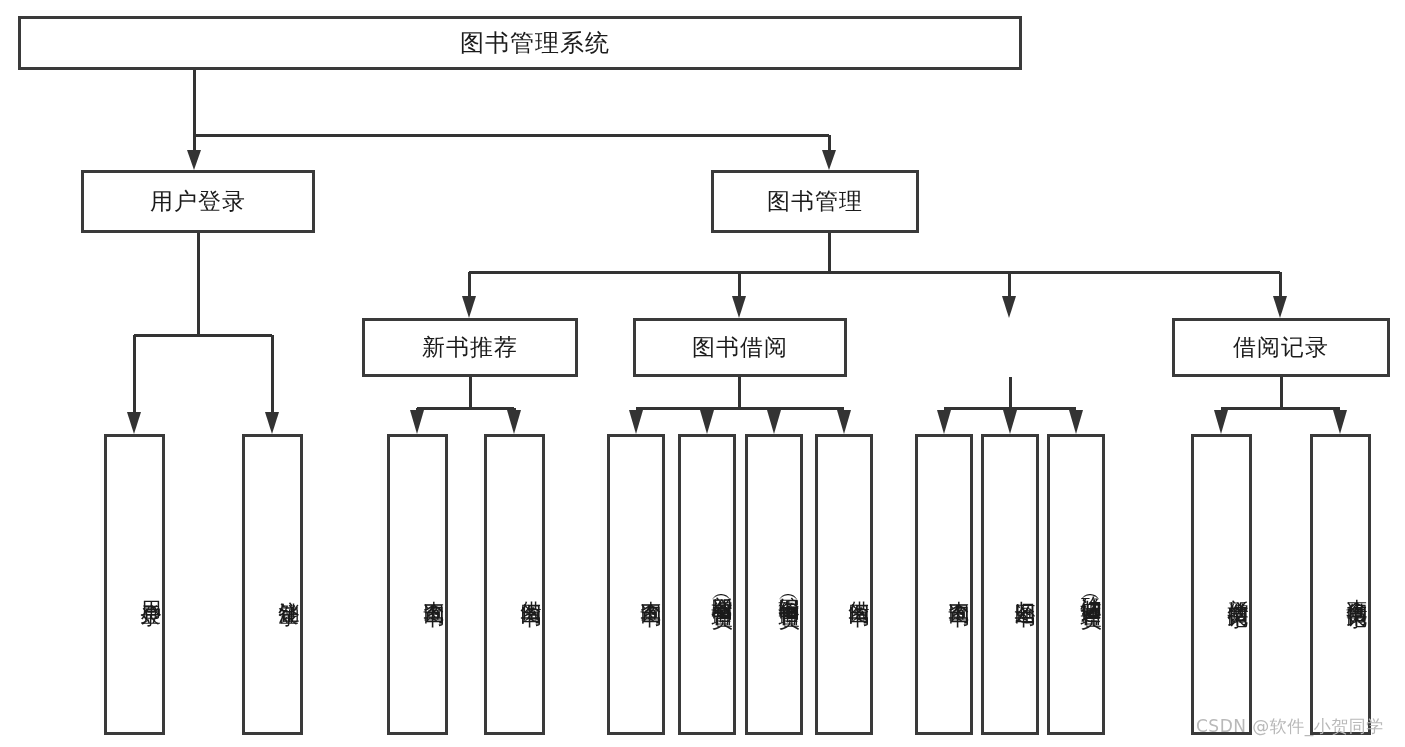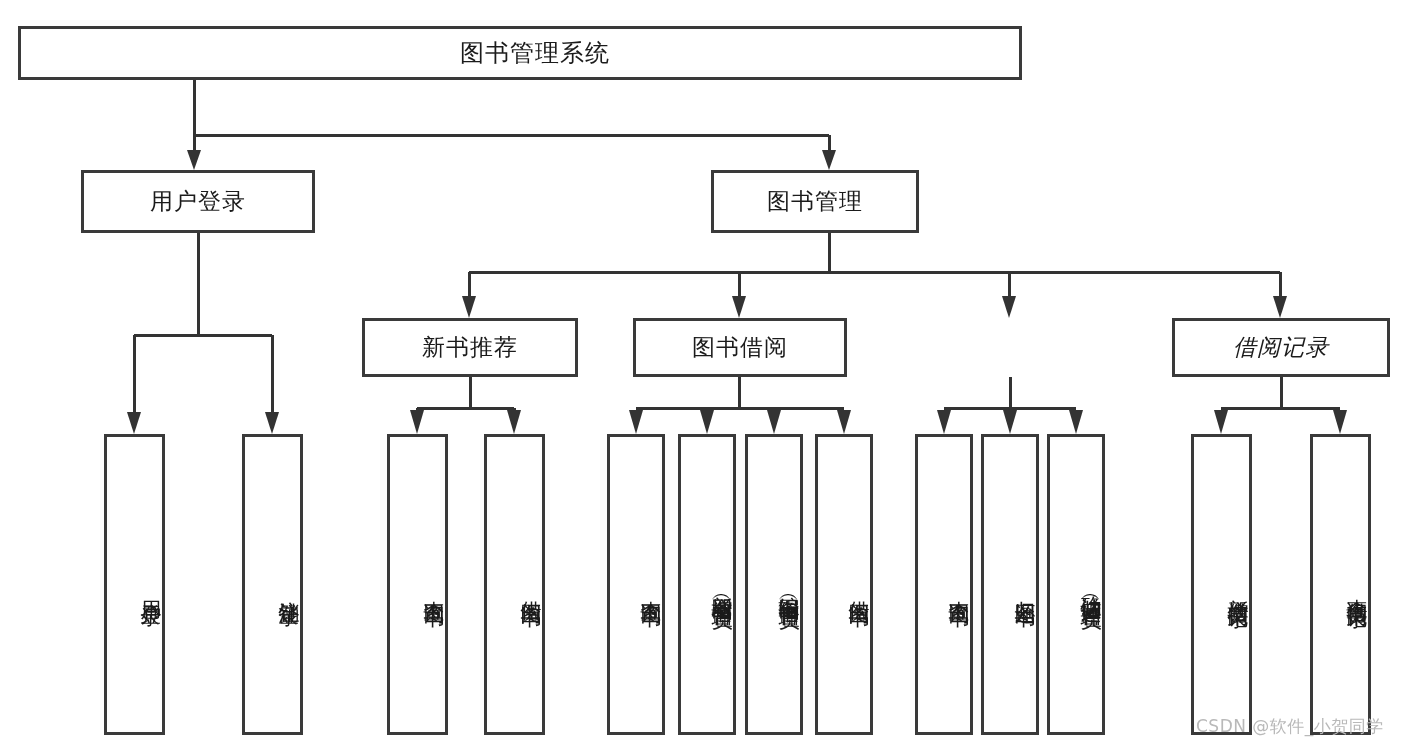--- a/index.html
+++ b/index.html
@@ -131,42 +131,42 @@
     <polygon class="arrowhead" points="937,410 951,410 944,434"></polygon>
     <polygon class="arrowhead" points="1003,410 1017,410 1010,434"></polygon>
     <polygon class="arrowhead" points="1069,410 1083,410 1076,434"></polygon>
 
     <path class="wire" d="M 1281 377 L 1281 408"></path>
     <path class="wire" d="M 1221 408 L 1340 408"></path>
     <polygon class="arrowhead" points="1214,410 1228,410 1221,434"></polygon>
     <polygon class="arrowhead" points="1333,410 1347,410 1340,434"></polygon>
   </svg>
 
-  <div class="node horiz root" style="left:18px; top:26px; width:1004px; height:54px;padding-left:30px;">
+  <div class="node horiz root" style="left:18px; top:16px; width:1004px; height:54px;padding-left:30px;">
     <span>图书管理系统</span>
   </div>
 
   <div class="node horiz" style="left:81px; top:170px; width:234px; height:63px;">
     <span>用户登录</span>
   </div>
 
   <div class="node horiz" style="left:711px; top:170px; width:208px; height:63px;">
     <span>图书管理</span>
   </div>
 
   <div class="node horiz" style="left:633px; top:318px; width:214px; height:59px;">
     <span>图书借阅</span>
   </div>
 
   <div class="node horiz" style="left:362px; top:318px; width:216px; height:59px;">
     <span>新书推荐</span>
   </div>
 
 
-  <div class="node horiz" style="left:1172px; top:318px; width:218px; height:59px;font-style:italic;">
+  <div class="node horiz" style="left:1172px; top:318px; width:218px; height:59px;">
     <span>借阅记录</span>
   </div>
 
   <div class="node leaf" style="left:104px; top:434px; width:61px; height:301px;">
     <span class="leaf-label">用户登录</span>
   </div>
   <div class="node leaf" style="left:242px; top:434px; width:61px; height:301px;">
     <span class="leaf-label">注销登录</span>
   </div>
 

